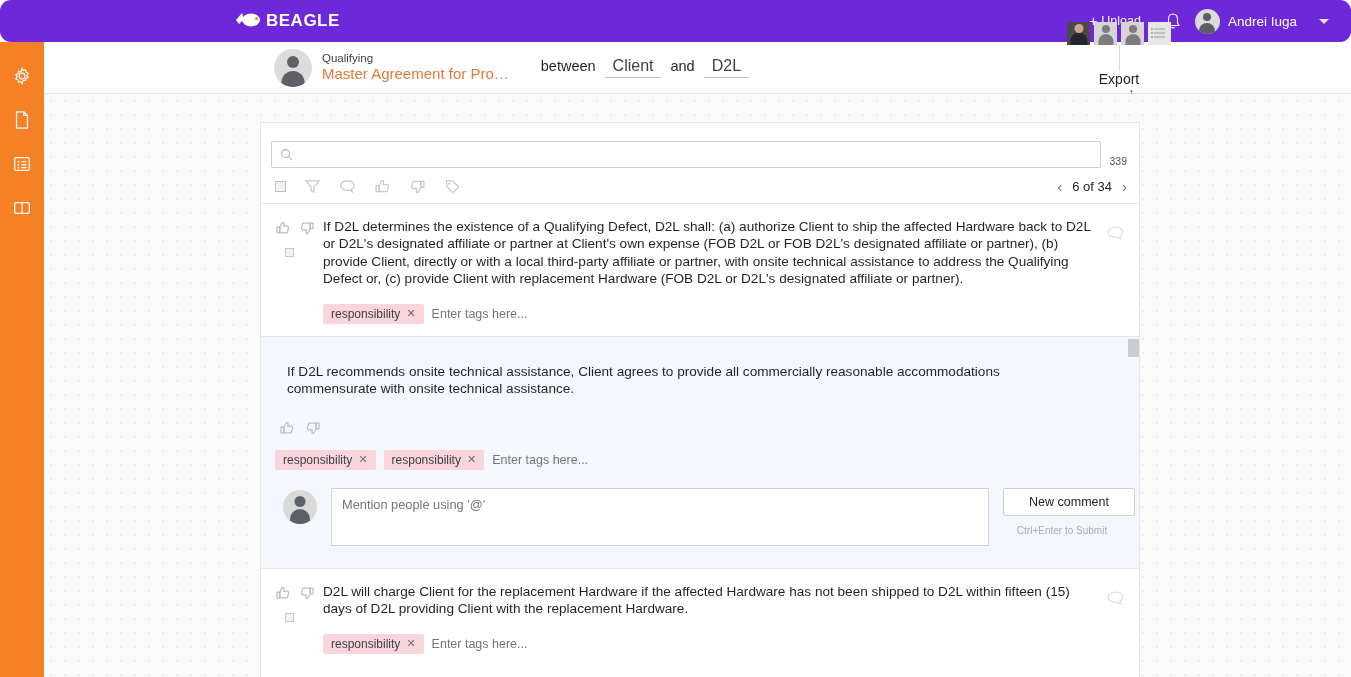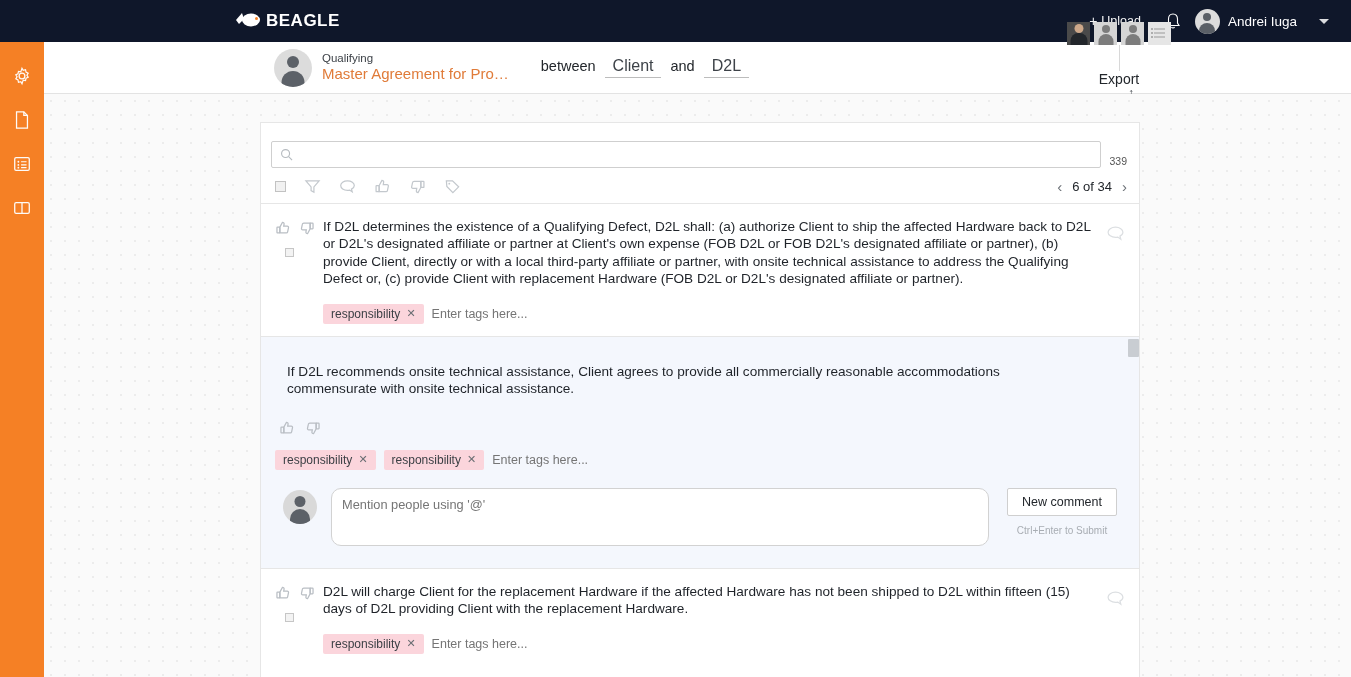--- a/index.html
+++ b/index.html
@@ -7,22 +7,22 @@
     width: 1351px; height: 677px;
     font-family: "Liberation Sans", sans-serif;
     background: #ffffff;
     overflow: hidden;
   }
 
   
   .topbar {
     position: absolute; top: 0; left: 0;
     width: 1351px; height: 42px;
-    background: #0f172a;
-    display: flex; align-items: center;
+    background: #6d28d9;
+    display: flex; align-items: center; border-radius: 11px;
   }
   .brand {
     position: absolute; left: 234px; top: 11px;
     display: flex; align-items: center; gap: 4px;
   }
   .brand-mark { display:block; }
   .brand-text {
     color: #fff; font-size: 17px; font-weight: bold;
     letter-spacing: 0.5px;
   }
@@ -263,28 +263,28 @@
     width: 11px; height: 11px; border-radius: 50%;
     background: #5c6168; transform: translateX(-50%);
   }
   .c-av::after {
     content: ""; position: absolute; left: 50%; top: 19px;
     width: 20px; height: 18px; border-radius: 10px 10px 0 0;
     background: #5c6168; transform: translateX(-50%);
   }
   .c-input {
     flex: 1; height: 58px; background: #fff;
-    border: 1px solid #d2d2d2; border-radius: 10px;
+    border: 1px solid #d2d2d2; border-radius: 0;
     padding: 8px 10px; font-size: 12.8px; color: #8a8f95;
     resize: none; outline: none;
     font-family: "Liberation Sans", sans-serif;
   }
   .c-right { width: 118px; flex: none; text-align: center; }
   .c-btn {
-    width: 110px; height: 28px; background: #fff;
+    width: 132px; height: 28px; background: #fff;
     border: 1px solid #cfcfcf; border-radius: 2px;
     font-size: 12.5px; color: #22262b; cursor: pointer;
     font-family: "Liberation Sans", sans-serif;
   }
   .c-hint {
     font-size: 10px; color: #a8adb3; margin-top: 9px;
   }
   .hl-scroll {
     position: absolute; right: 0; top: 2px;
     width: 11px; height: 18px; background: #c9cdd2;

